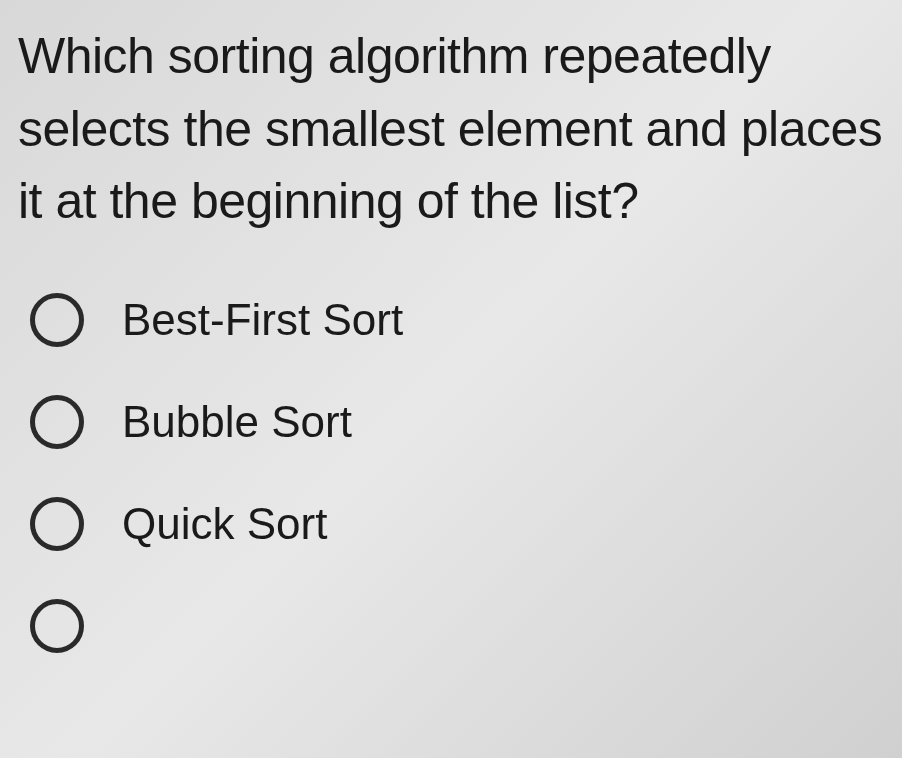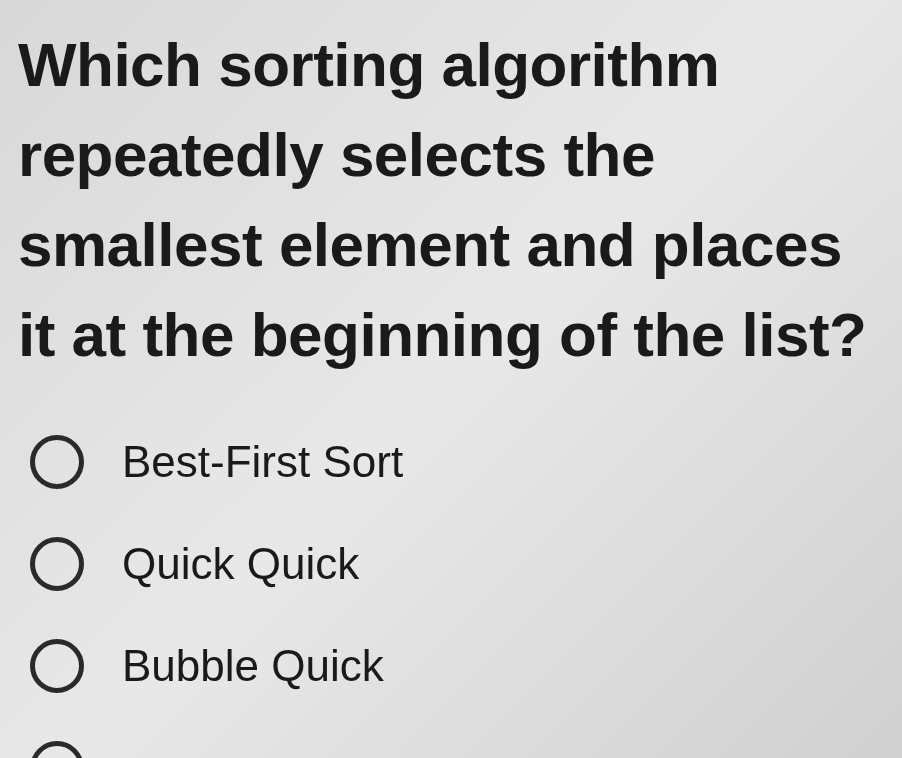--- a/index.html
+++ b/index.html
@@ -10,23 +10,23 @@
     body {
       width: 902px;
       height: 758px;
       background: linear-gradient(135deg, #d8d8d8 0%, #e8e8e8 50%, #d0d0d0 100%);
       font-family: Arial, Helvetica, sans-serif;
       padding: 20px 18px;
       color: #1a1a1a;
       overflow: hidden;
     }
     .question-text {
-      font-size: 62px;
+      font-size: 50px;
       line-height: 1.45;
-      font-weight: 700;
+      font-weight: 400;
       margin-bottom: 55px;
       letter-spacing: -0.5px;
     }
     .options {
       display: flex;
       flex-direction: column;
       gap: 48px;
       padding-left: 12px;
     }
     .option {
@@ -54,22 +54,22 @@
 
 <div class="question-text">Which sorting algorithm repeatedly selects the smallest element and places it at the beginning of the list?</div>
 
 <div class="options">
   <div class="option">
     <div class="radio-circle"></div>
     <div class="option-label">Best-First Sort</div>
   </div>
   <div class="option">
     <div class="radio-circle"></div>
-    <div class="option-label">Quick Quick</div>
+    <div class="option-label">Bubble Sort</div>
   </div>
   <div class="option">
     <div class="radio-circle"></div>
-    <div class="option-label">Bubble Quick</div>
+    <div class="option-label">Quick Sort</div>
   </div>
   <div class="option">
     <div class="radio-circle"></div>
   </div>
 </div>
 
 </body></html>

